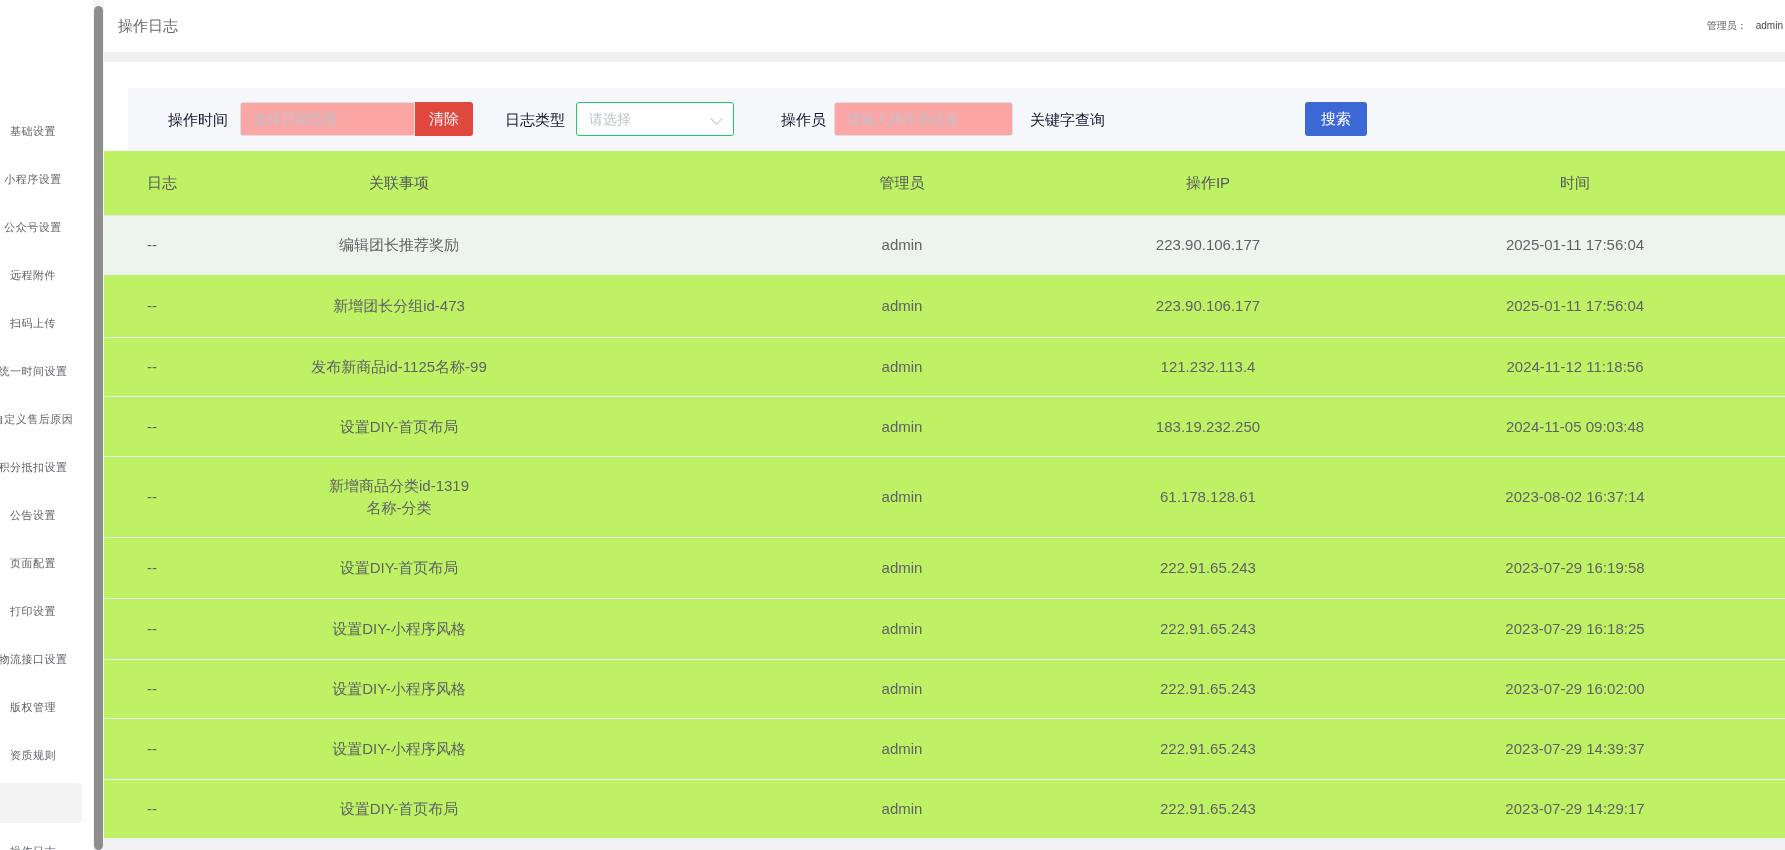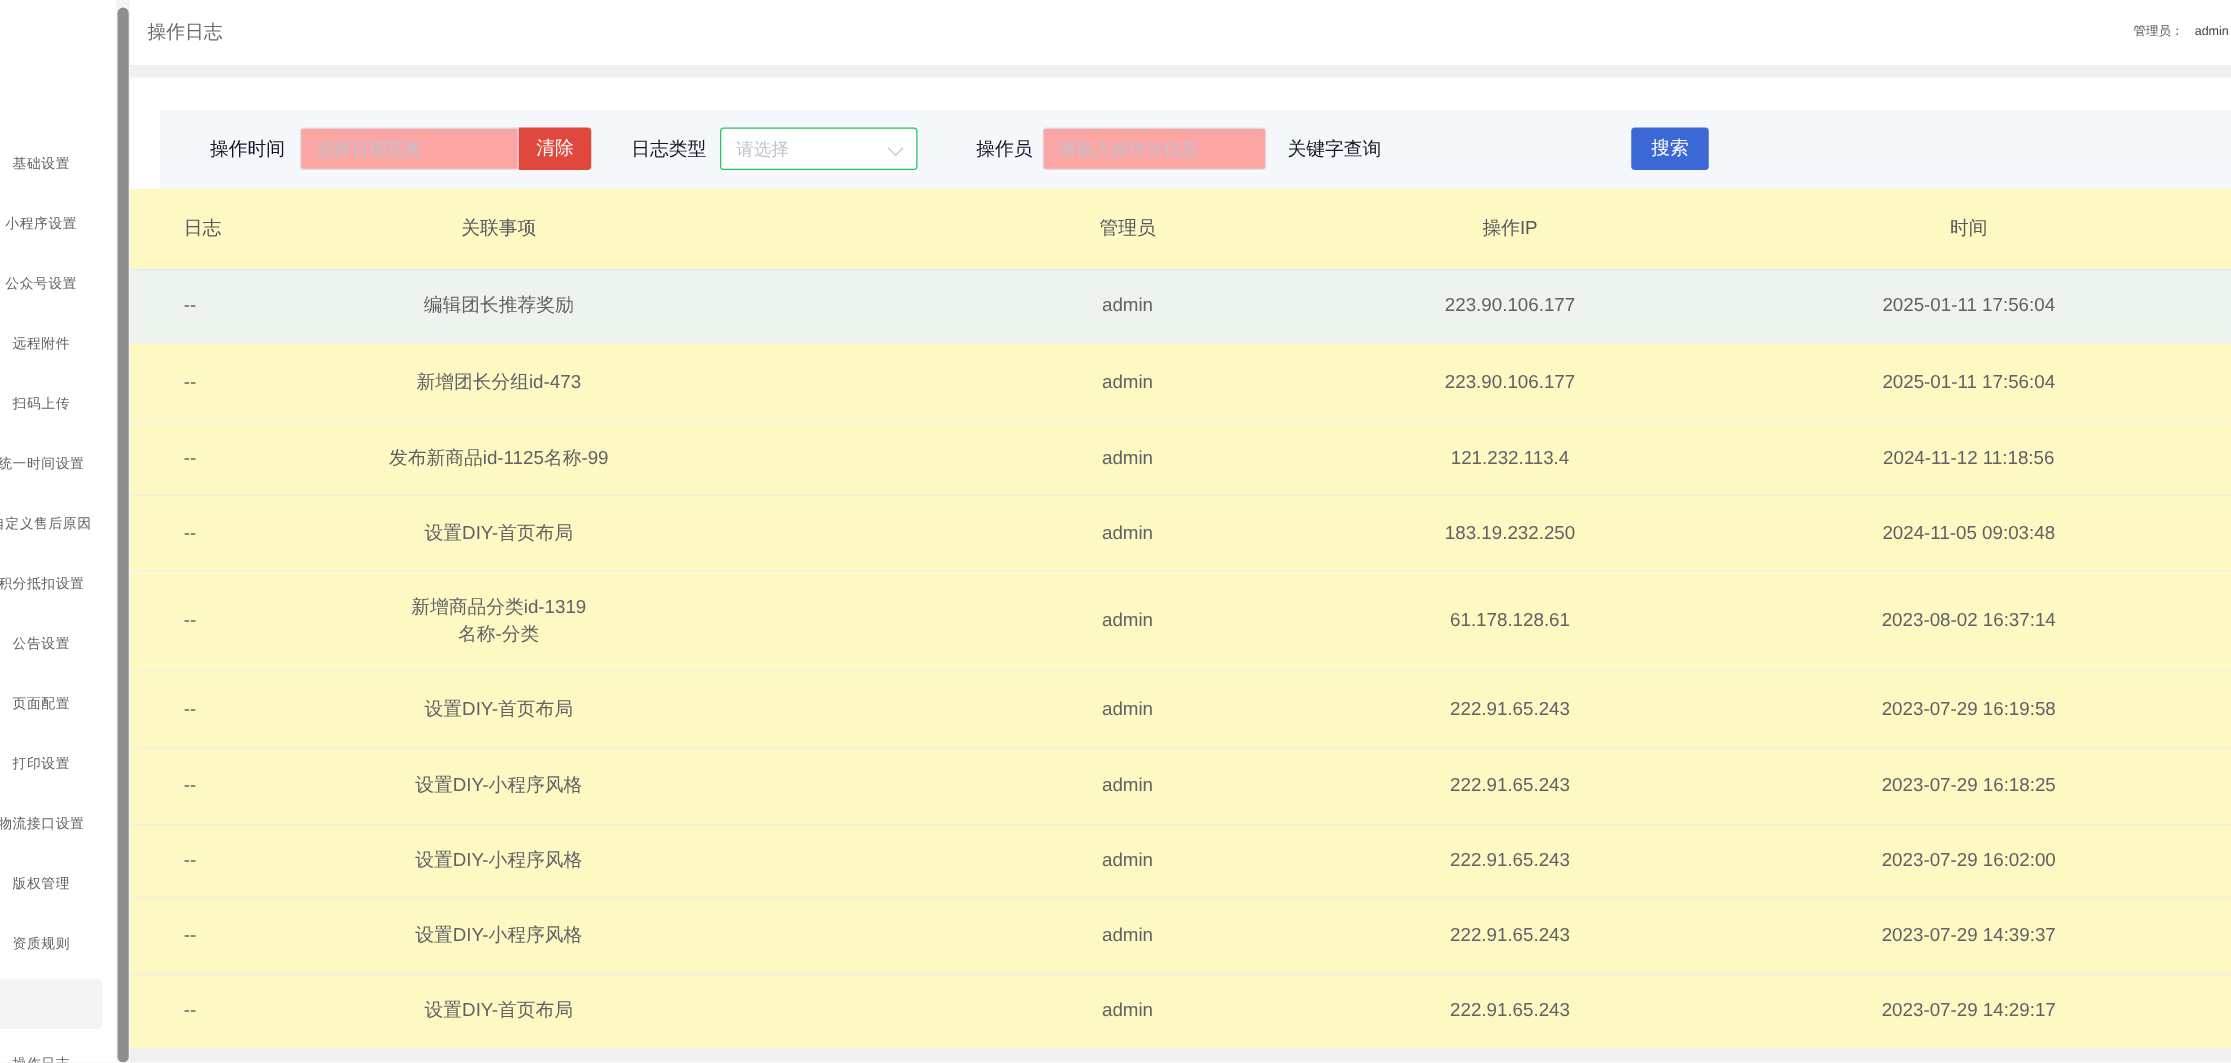--- a/index.html
+++ b/index.html
@@ -52,21 +52,21 @@
   }
   .btn{
     position:absolute;top:14px;height:34px;border:none;border-radius:3px;
     font-size:15px;color:#ffffff;cursor:pointer;line-height:34px;text-align:center;padding:0;
     font-family:Liberation Sans, sans-serif;
   }
   .btn-clear{background:#e0473d;width:58px;border-radius:0 3px 3px 0;}
   .btn-search{background:#3c68d5;width:62px;}
   
   .log-table{position:absolute;left:0;right:0;top:89px;}
-  .t-row{position:relative;border-bottom:1px solid #ebeef5;background:#fef9c3;}
+  .t-row{position:relative;border-bottom:1px solid #ebeef5;background:#bef264;}
   .t-row.header{height:64px;border-bottom:1px solid #e4e7ed;}
   .t-row.highlight{background:#edf4ee;}
   .cell{position:absolute;top:50%;font-size:15px;color:#606266;white-space:pre-line;text-align:center;line-height:22px;}
   .cell.c-left{left:43px;transform:translateY(-50%);text-align:left;}
   .cell.c2{left:295px;transform:translate(-50%,-50%);}
   .cell.c3{left:798px;transform:translate(-50%,-50%);}
   .cell.c4{left:1104px;transform:translate(-50%,-50%);}
   .cell.c5{left:1471px;transform:translate(-50%,-50%);}
   .t-row.header .cell{color:#55585e;}
 </style>

